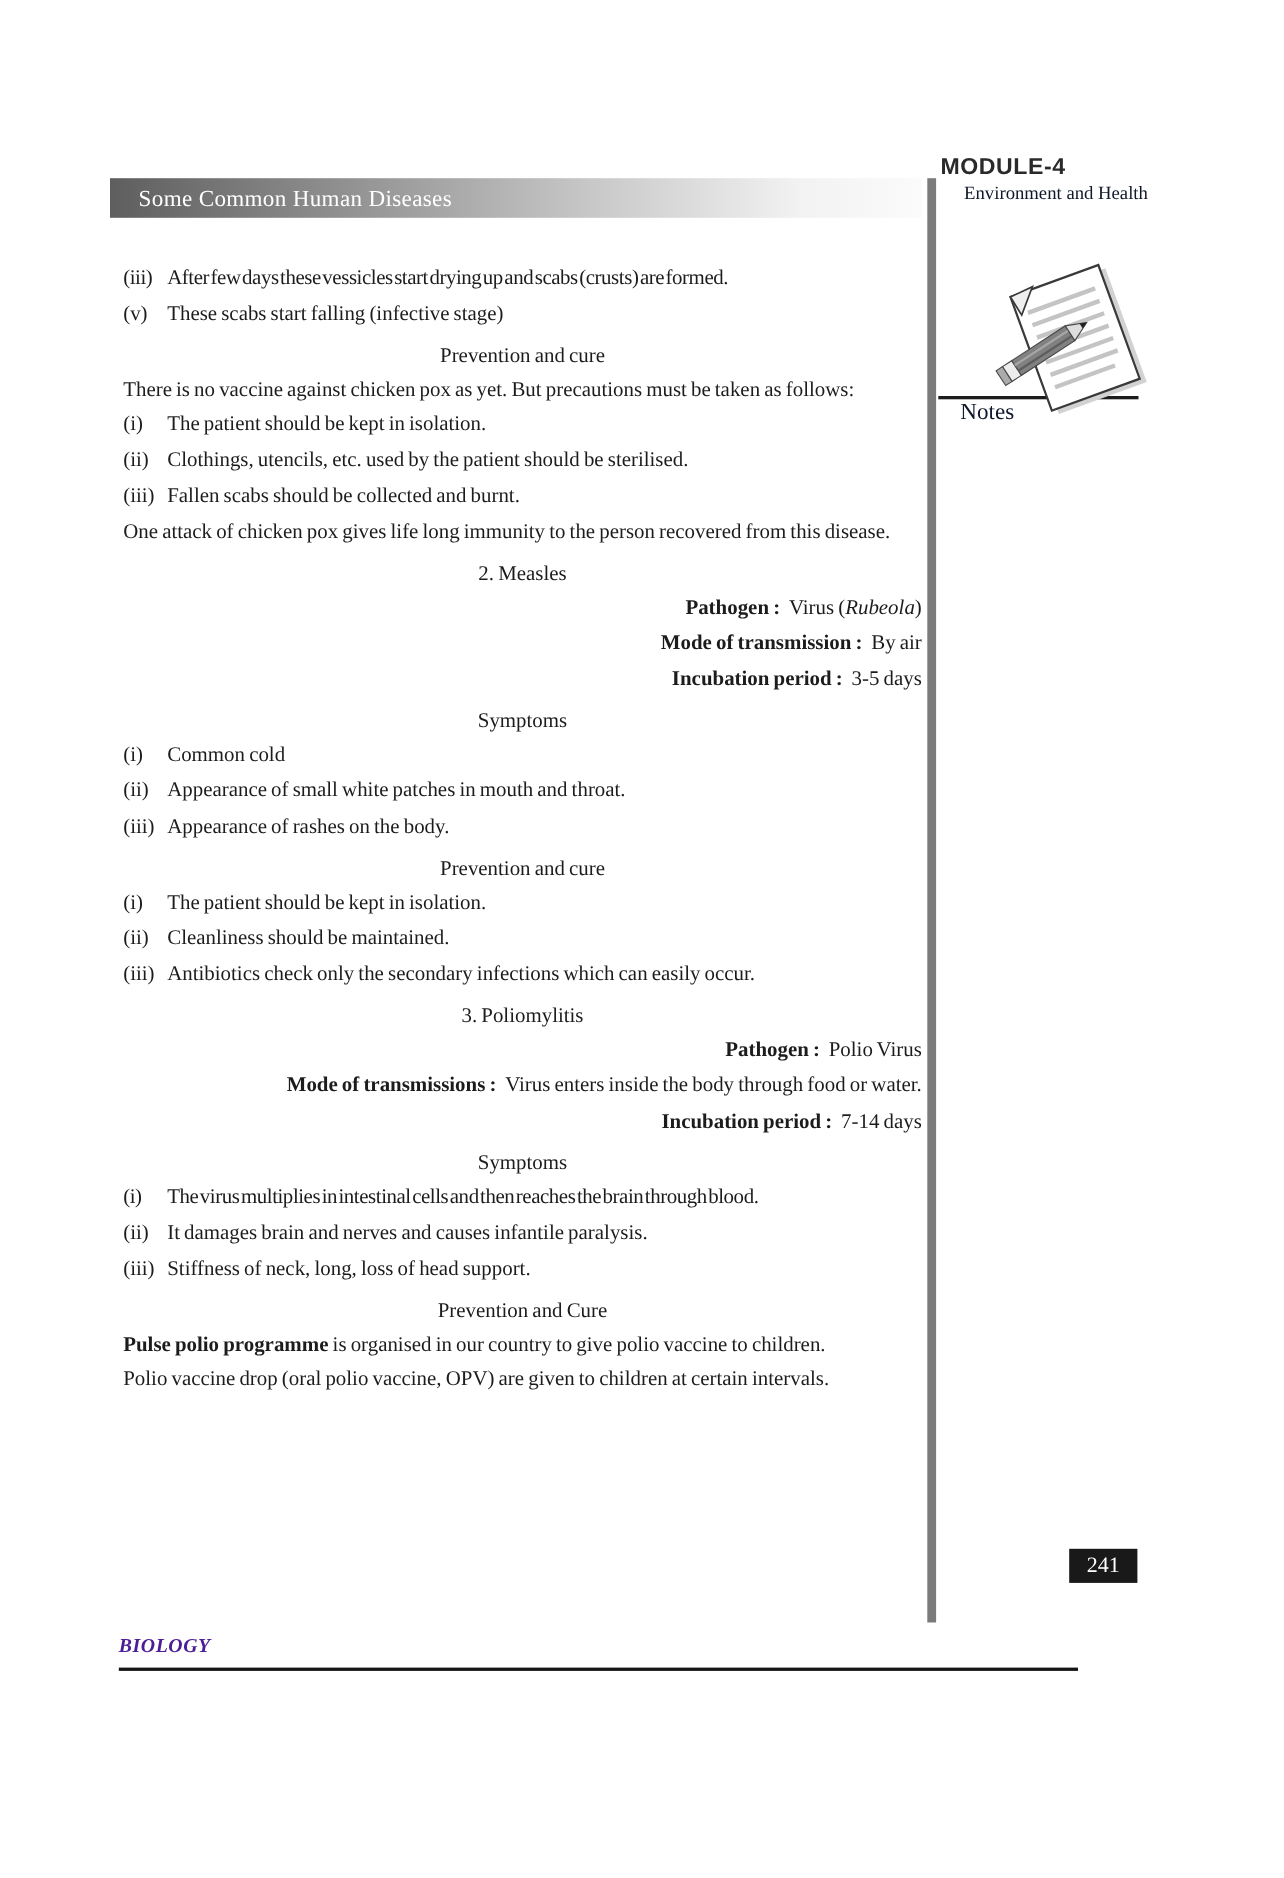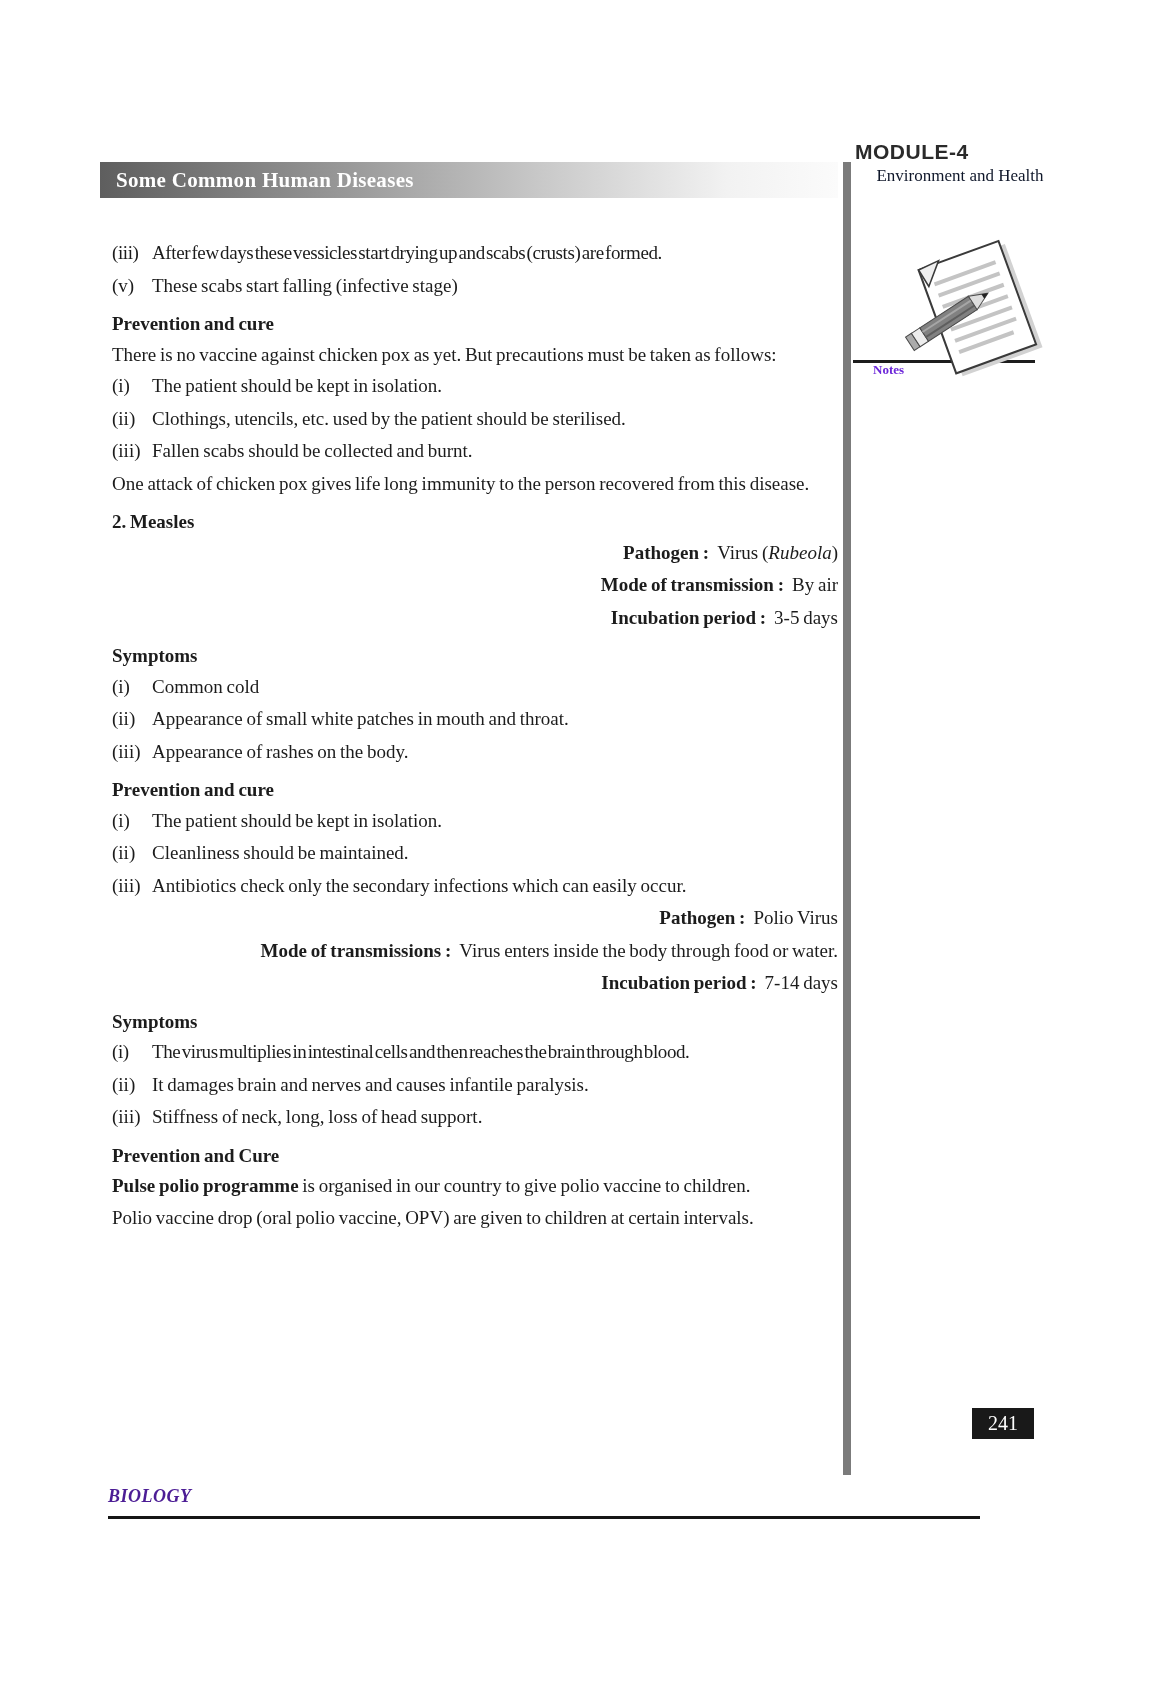--- a/index.html
+++ b/index.html
@@ -3,39 +3,39 @@
 <meta charset="utf-8">
 <style>
   html,body{margin:0;padding:0;background:#ffffff;}
   .page{position:relative;width:1167px;height:1707px;background:#ffffff;overflow:hidden;
         font-family:"Liberation Serif","DejaVu Serif",serif;color:#1c1c1c;}
 
   
   .header-bar{position:absolute;left:100px;top:162px;width:738px;height:36px;
     background:linear-gradient(to right,var(--header-dark,#5e5e5e) 0%,#8f8f8f 28%,#c9c9c9 60%,#f2f2f2 85%,#fbfbfb 100%);
     display:flex;align-items:center;}
-  .header-title{color:#ffffff;font-weight:bold;font-size:21px;padding-left:16px;letter-spacing:.3px;}
+  .header-title{color:#ffffff;font-weight:normal;font-size:21px;padding-left:26px;letter-spacing:.3px;}
 
   
   .divider{position:absolute;left:843px;top:162px;width:8px;height:1313px;background:var(--divider,#7b7b7b);}
 
   
   .sidebar{position:absolute;left:855px;top:140px;width:260px;}
   .module-title{font-family:"Liberation Sans","DejaVu Sans",sans-serif;font-weight:bold;
     font-size:21px;color:#2a2a2a;text-align:left;width:210px;letter-spacing:.5px;}
   .module-sub{font-size:17px;color:#0f172a;text-align:center;width:210px;margin-top:2px;}
   .notes-rule{position:absolute;left:-2px;top:220px;width:182px;height:3px;background:#1d1d1d;}
-  .notes-label{position:absolute;left:18px;top:222px;font-weight:bold;font-size:13px;color:#6d28d9;}
+  .notes-label{position:absolute;left:18px;top:222px;font-weight:normal;font-size:21px;color:#0f172a;}
   .notes-icon{position:absolute;left:40px;top:98px;}
 
   
   .content{position:absolute;left:112px;top:240px;width:726px;font-size:19px;line-height:26.5px;
     text-align:justify;word-spacing:-1px;}
   .content p{margin:0 0 5px 0;}
-  .h{font-size:19px;font-weight:bold;margin:12px 0 4px 0;text-align:left;}
+  .h{font-size:19px;font-weight:normal;margin:12px 0 4px 0;text-align:center;}
   .li{display:flex;margin:0 0 6px 0;}
   .num{flex:0 0 40px;}
   .txt{flex:1;text-align:justify;}
   .condensed{letter-spacing:-0.4px;word-spacing:-3px;}
   .kv{margin:0 0 6px 0 !important;text-align:right;}
   .kvl{font-weight:bold;margin-right:8px;}
 
   
   .biology{position:absolute;left:108px;top:1486px;font-weight:bold;font-style:italic;
     font-size:18px;letter-spacing:.5px;color:#4c1d95;}
@@ -145,20 +145,21 @@
     </div>
     <div class="li">
       <span class="num">(ii)</span>
       <span class="txt">Cleanliness should be maintained.</span>
     </div>
     <div class="li">
       <span class="num">(iii)</span>
       <span class="txt">Antibiotics check only the secondary infections which can easily occur.</span>
     </div>
 
+    <h3 class="h">3. Poliomylitis</h3>
     <p class="kv"><b class="kvl">Pathogen :</b><span>Polio Virus</span></p>
     <p class="kv"><b class="kvl">Mode of transmissions :</b><span>Virus enters inside the body through food or water.</span></p>
     <p class="kv"><b class="kvl">Incubation period :</b><span>7-14 days</span></p>
 
     <h3 class="h">Symptoms</h3>
     <div class="li condensed">
       <span class="num">(i)</span>
       <span class="txt">The virus multiplies in intestinal cells and then reaches the brain through blood.</span>
     </div>
     <div class="li">

